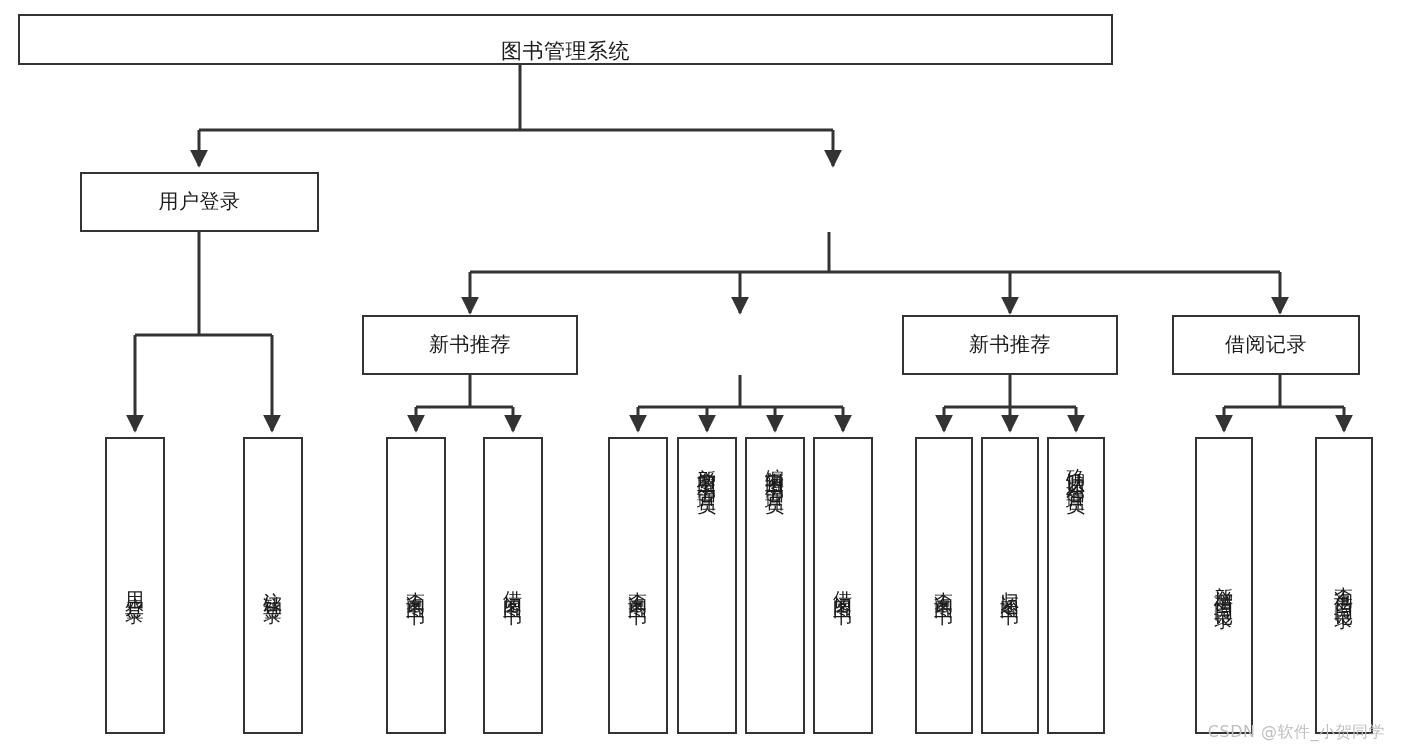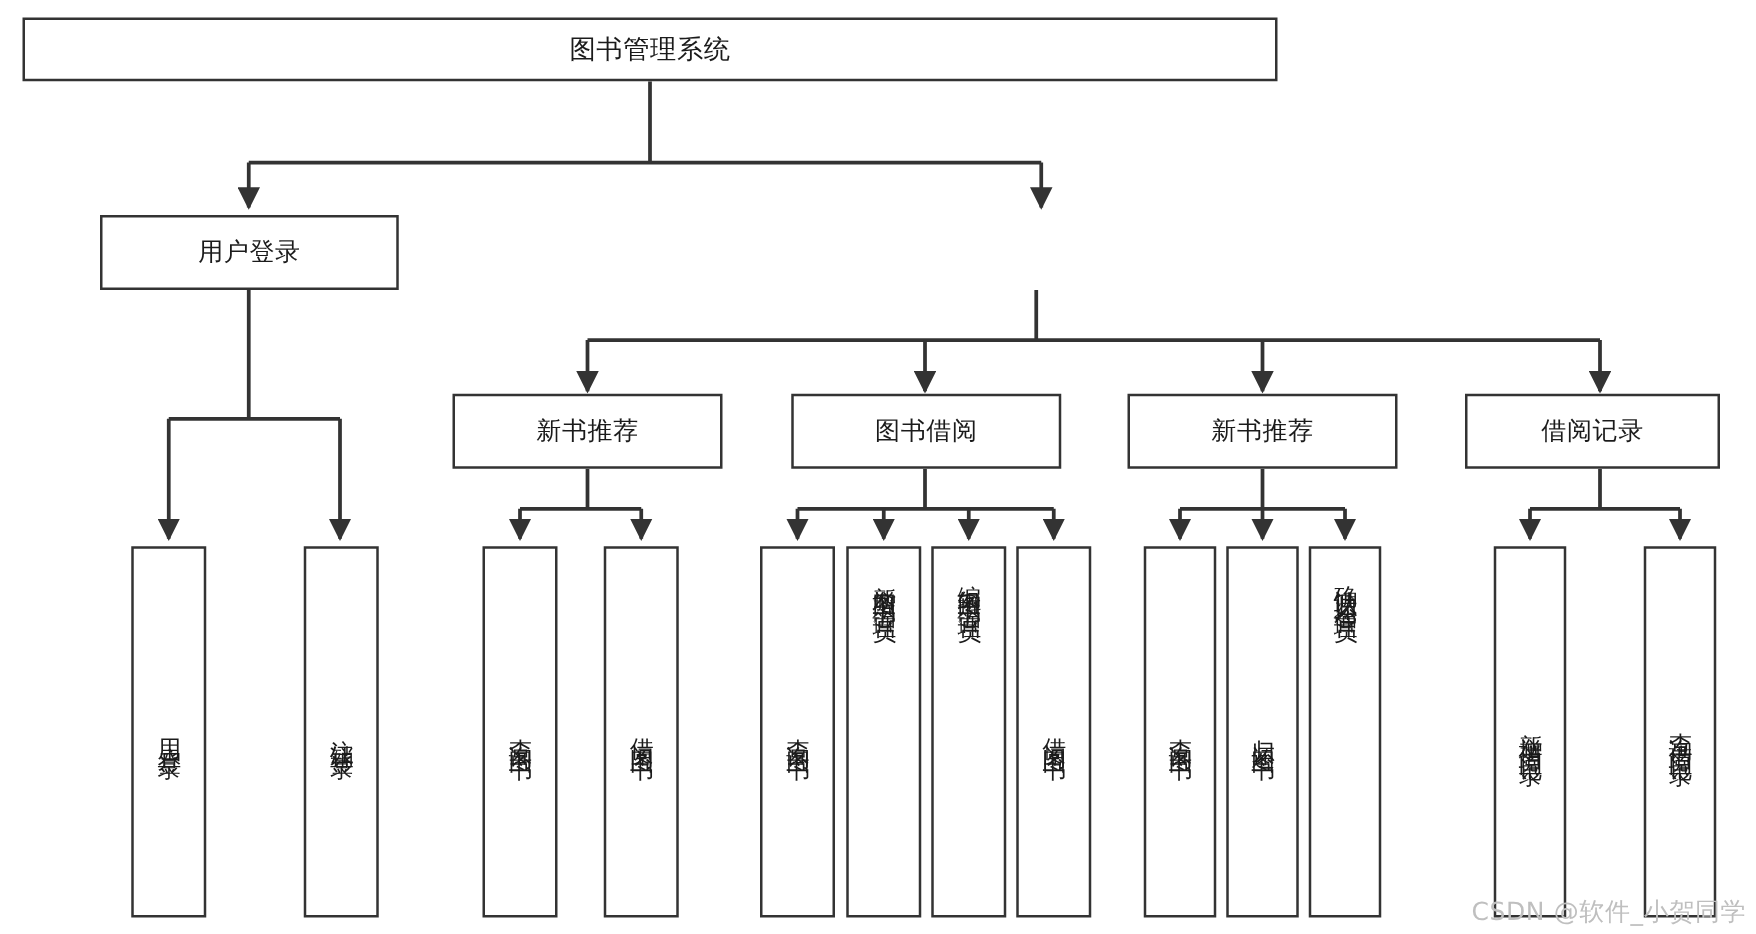--- a/index.html
+++ b/index.html
@@ -64,23 +64,23 @@
   }
   .node.v.tall .lbl {
     letter-spacing: 4px;
   }
   .node.v.mid {
     align-items: center;
     padding-top: 0;
   }
   .watermark {
     position: absolute;
-    right: 8px;
+    right: 20px;
     bottom: 4px;
-    font-size: 20px;
+    font-size: 16px;
     color: #bfbfbf;
     letter-spacing: 0.5px;
     z-index: 5;
     white-space: nowrap;
   }
 </style>
 </head>
 <body>
 
 <div id="canvas">
@@ -129,38 +129,35 @@
       <path d="M 1010 407 L 1010 431" marker-end="url(#arrow)"></path>
       <path d="M 1076 407 L 1076 431" marker-end="url(#arrow)"></path>
 
       <path d="M 1280 375 L 1280 407"></path>
       <path d="M 1224 407 L 1344 407"></path>
       <path d="M 1224 407 L 1224 431" marker-end="url(#arrow)"></path>
       <path d="M 1344 407 L 1344 431" marker-end="url(#arrow)"></path>
     </g>
   </svg>
 
-  <div class="node h root" style="left:18px; top:14px; width:1004px; height:51px;">
+  <div class="node h root" style="left:18px; top:14px; width:1095px; height:51px;align-items:flex-end;">
     <span class="lbl">图书管理系统</span>
   </div>
 
   <div class="node h" style="left:80px; top:172px; width:239px; height:60px;">
     <span class="lbl">用户登录</span>
   </div>
 
   <div class="node h" style="left:362px; top:315px; width:216px; height:60px;">
     <span class="lbl">新书推荐</span>
   </div>
-  <div class="node h" style="left:633px; top:315px; width:216px; height:60px;">
-    <span class="lbl">图书借阅</span>
-  </div>
   <div class="node h" style="left:902px; top:315px; width:216px; height:60px;">
     <span class="lbl">新书推荐</span>
   </div>
-  <div class="node h" style="left:1172px; top:315px; width:204px; height:60px;">
+  <div class="node h" style="left:1172px; top:315px; width:188px; height:60px;">
     <span class="lbl">借阅记录</span>
   </div>
 
   <div class="node v mid" style="left:105px; top:437px; width:60px; height:297px;">
     <span class="lbl">用户登录</span>
   </div>
   <div class="node v mid" style="left:243px; top:437px; width:60px; height:297px;">
     <span class="lbl">注销登录</span>
   </div>
 

